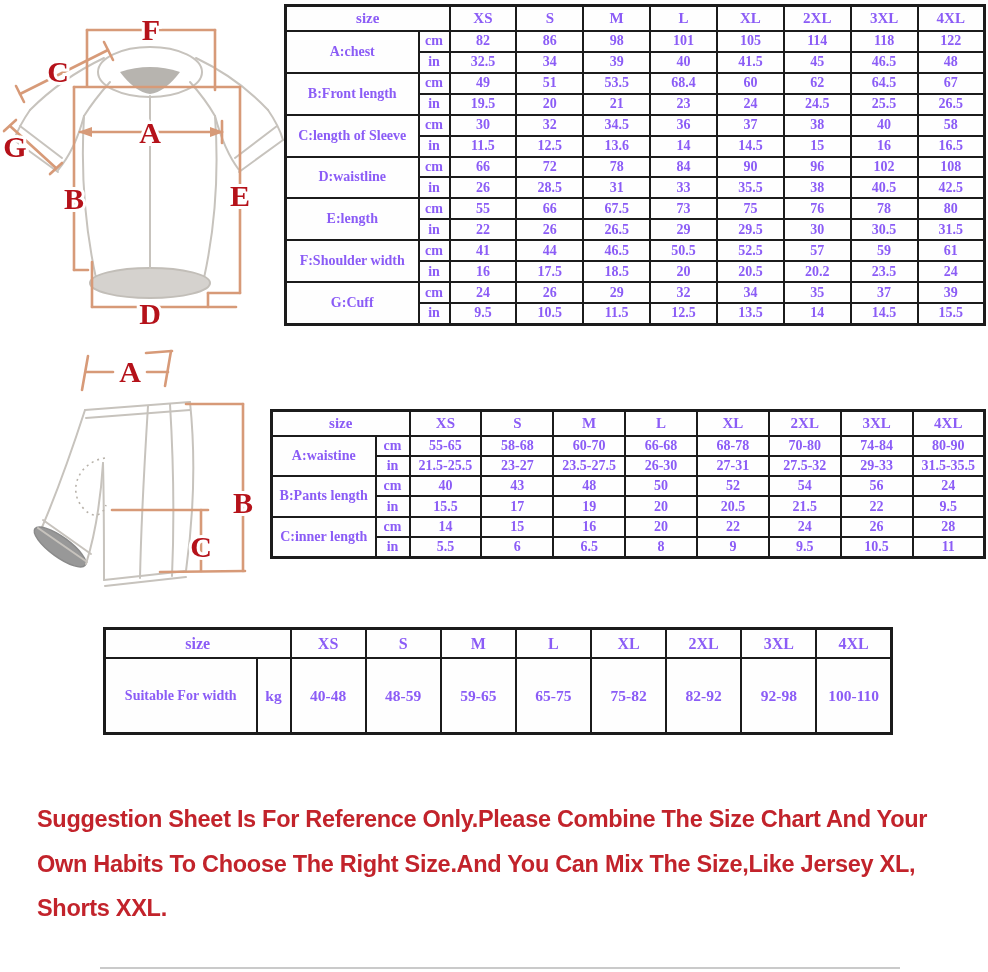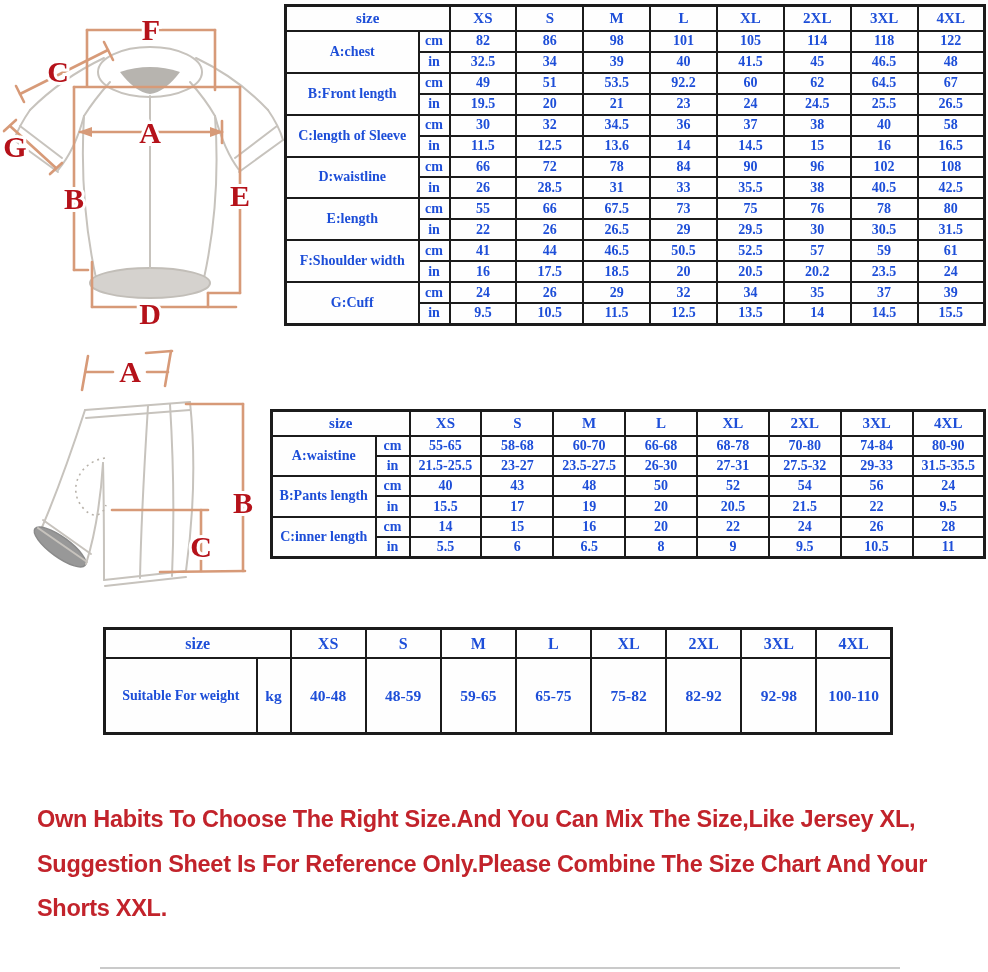--- a/index.html
+++ b/index.html
@@ -1,21 +1,21 @@
 <!DOCTYPE html>
 <html><head>
 <meta charset="utf-8">
 <style>
   html,body{margin:0;padding:0;background:#ffffff;}
   #screen{position:relative;width:988px;height:972px;background:#ffffff;overflow:hidden;
           font-family:"Liberation Serif","DejaVu Serif",serif;}
 
   
   table.size-table{position:absolute;border-collapse:collapse;table-layout:fixed;
-                   background:#fefefe;color:#1d4ed8;}
+                   background:#fefefe;color:#8b5cf6;}
   table.size-table th,table.size-table td{
       border:2px solid #1b1b1b;text-align:center;vertical-align:middle;
       padding:0;font-weight:bold;overflow:hidden;white-space:nowrap;}
   table.size-table{border:3px solid #1b1b1b;}
 
   #jersey-table{left:284px;top:4px;width:702px;height:322px;font-size:14px;}
   #jersey-table thead th{height:23px;font-size:15px;}
   #jersey-table .col-label{width:133px;}
   #jersey-table .col-unit{width:31px;}
 
@@ -203,21 +203,21 @@
           <td data-name="size-value-cell">45</td>
           <td data-name="size-value-cell">46.5</td>
           <td data-name="size-value-cell">48</td>
         </tr>
         <tr>
           <td data-name="row-label" rowspan="2">B:Front length</td>
           <td data-name="unit-label">cm</td>
           <td data-name="size-value-cell">49</td>
           <td data-name="size-value-cell">51</td>
           <td data-name="size-value-cell">53.5</td>
-          <td data-name="size-value-cell">92.2</td>
+          <td data-name="size-value-cell">68.4</td>
           <td data-name="size-value-cell">60</td>
           <td data-name="size-value-cell">62</td>
           <td data-name="size-value-cell">64.5</td>
           <td data-name="size-value-cell">67</td>
         </tr>
         <tr>
           <td data-name="unit-label">in</td>
           <td data-name="size-value-cell">19.5</td>
           <td data-name="size-value-cell">20</td>
           <td data-name="size-value-cell">21</td>
@@ -463,34 +463,34 @@
           <th data-name="size-col-header">M</th>
           <th data-name="size-col-header">L</th>
           <th data-name="size-col-header">XL</th>
           <th data-name="size-col-header">2XL</th>
           <th data-name="size-col-header">3XL</th>
           <th data-name="size-col-header">4XL</th>
         </tr>
       </thead>
       <tbody>
         <tr>
-          <td data-name="row-label">Suitable For weight</td>
+          <td data-name="row-label">Suitable For width</td>
           <td data-name="unit-label">kg</td>
           <td data-name="size-value-cell">40-48</td>
           <td data-name="size-value-cell">48-59</td>
           <td data-name="size-value-cell">59-65</td>
           <td data-name="size-value-cell">65-75</td>
           <td data-name="size-value-cell">75-82</td>
           <td data-name="size-value-cell">82-92</td>
           <td data-name="size-value-cell">92-98</td>
           <td data-name="size-value-cell">100-110</td>
         </tr>
       </tbody>
     </table>
 
   <div id="tips" data-name="tips-note">
+    <div data-name="tips-line">Suggestion Sheet Is For Reference Only.Please Combine The Size Chart And Your</div>
     <div data-name="tips-line">Own Habits To Choose The Right Size.And You Can Mix The Size,Like Jersey XL,</div>
-    <div data-name="tips-line">Suggestion Sheet Is For Reference Only.Please Combine The Size Chart And Your</div>
     <div data-name="tips-line">Shorts XXL.</div>
   </div>
 
   <div class="bottom-rule" data-name="bottom-divider"></div>
 </div>
 
 </body></html>

